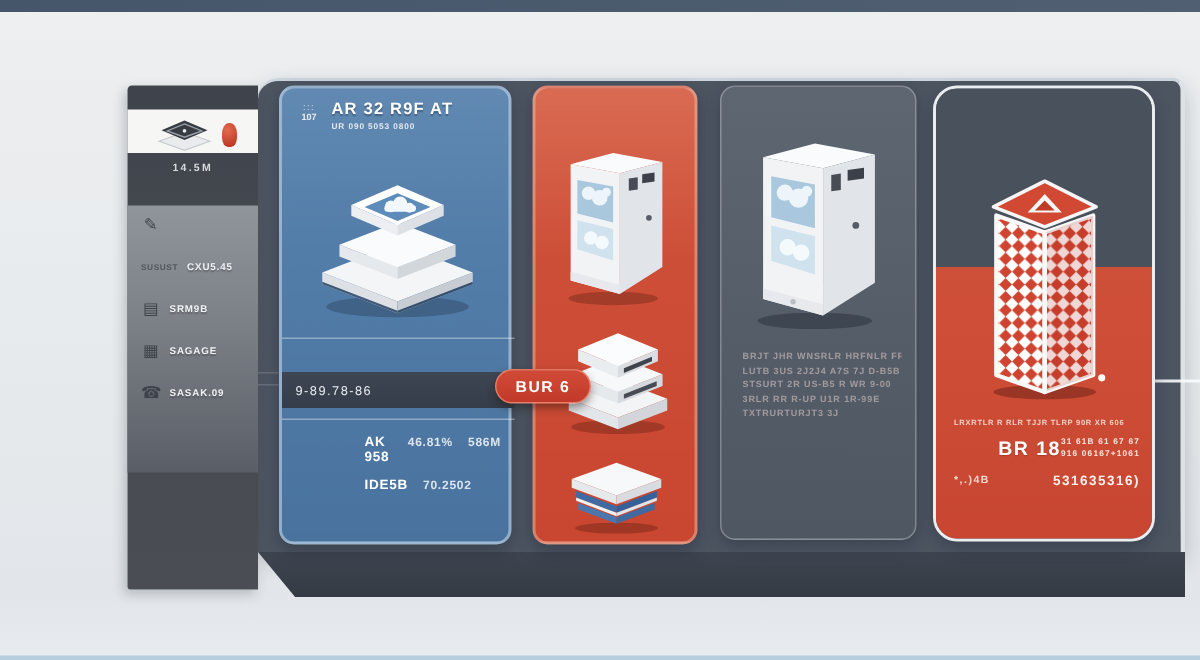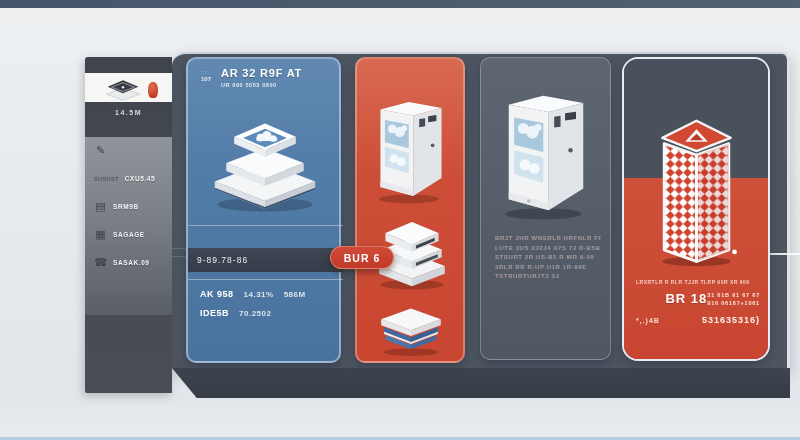--- a/index.html
+++ b/index.html
@@ -63,21 +63,21 @@
   .bc-art{position:absolute;left:11px;top:52px;}
   .bc-div{position:absolute;left:0;width:155px;height:1px;background:rgba(255,255,255,.38);}
   .d1{top:166px;} .d2{top:220px;}
   .bc-bar{
     position:absolute;left:0;top:189px;width:155px;height:24px;
     background:linear-gradient(180deg,#3e4654,#353d4a);
     display:flex;align-items:center;padding-left:9px;
   }
   .bc-bar span{font-size:8.5px;font-weight:normal;color:#e9edf2;letter-spacing:1px;}
   .bc-stats{position:absolute;left:12px;top:230px;width:134px;}
-  .bc-row{display:flex;gap:10px;align-items:baseline;margin-bottom:9px;}
+  .bc-row{display:flex;gap:10px;align-items:baseline;margin-bottom:9px;margin-left:43px;}
   .st-a{font-size:9px;font-weight:bold;color:#ffffff;letter-spacing:.5px;}
   .st-b{font-size:8px;font-weight:bold;color:rgba(255,255,255,.8);letter-spacing:.5px;}
   
   .badge{
     position:absolute;left:330px;top:246px;width:64px;height:23px;border-radius:12px;
     background:linear-gradient(180deg,#d04b37,#c13a29);
     border:1px solid rgba(255,180,160,.5);
     display:flex;align-items:center;justify-content:center;
     font-size:10.5px;font-weight:bold;color:#fff;letter-spacing:1px;
     box-shadow:0 3px 6px rgba(30,20,15,.45);z-index:30;
@@ -212,21 +212,21 @@
 
     <div class="bc-div d1"></div>
     <div class="bc-bar">
       <span>9-89.78-86</span>
     </div>
     <div class="bc-div d2"></div>
 
     <div class="bc-stats">
       <div class="bc-row">
         <span class="st-a">AK 958</span>
-        <span class="st-b">14.31%</span>
+        <span class="st-b">46.81%</span>
         <span class="st-b">586M</span>
       </div>
       <div class="bc-row">
         <span class="st-a">IDE5B</span>
         <span class="st-b">70.2502</span>
       </div>
     </div>
   </section>
 
   <section class="card card-red">

